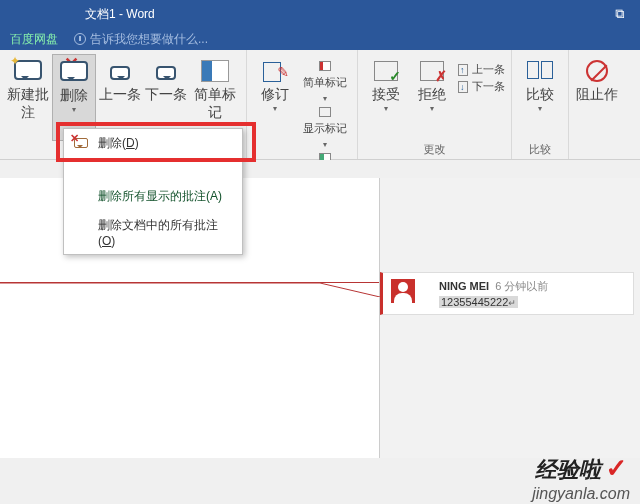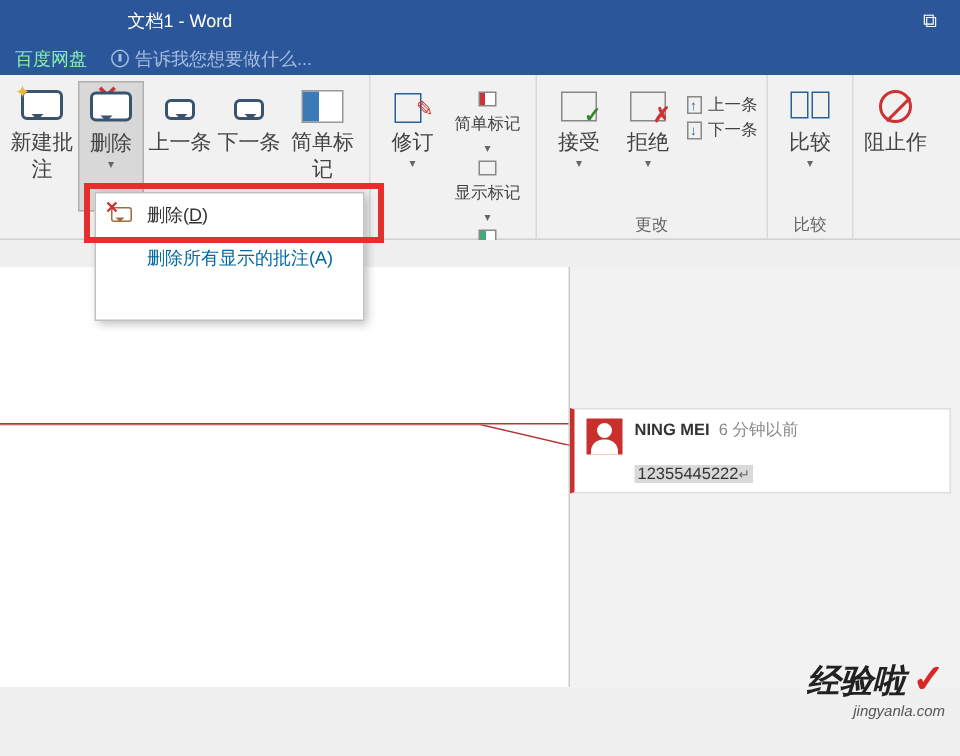--- a/index.html
+++ b/index.html
@@ -62,51 +62,51 @@
 .small-opt .tri { font-size: 8px; color: #666; }
 
 .mini-opts { display: flex; flex-direction: column; gap: 2px; font-size: 11px; color: #444; padding-top: 8px; padding-left: 2px; }
 .mini-opt { display: flex; align-items: center; gap: 4px; cursor: pointer; }
 .mini-opt .pg { width: 10px; height: 12px; border: 1px solid #888; position: relative; }
 .mini-opt .pg.up::after { content: "↑"; position: absolute; font-size: 9px; left: 1px; color: #2a6099; }
 .mini-opt .pg.down::after { content: "↓"; position: absolute; font-size: 9px; left: 1px; color: #2a6099; }
 
 .dropdown-menu { position: absolute; left: 63px; top: 128px; width: 180px; background: #fff; border: 1px solid #c0c0c0; box-shadow: 2px 2px 6px rgba(0,0,0,0.25); z-index: 10; }
 .menu-item { display: flex; align-items: center; padding: 6px 10px; font-size: 12px; color: #333; cursor: pointer; gap: 8px; }
-.menu-item.disabled { color: #0369a1; }
+.menu-item.disabled { color: #14532d; margin-top: 24px; }
 .menu-icon { width: 16px; height: 14px; position: relative; flex: 0 0 16px; }
 .menu-icon .mb { width: 14px; height: 10px; border: 1px solid #a16b3a; border-radius: 2px; position: absolute; top: 1px; }
 .menu-icon .mb::after { content: ""; position: absolute; left: 2px; bottom: -4px; border: 3px solid transparent; border-top-color: #a16b3a; }
 .menu-icon .mx { position: absolute; left: -4px; top: -5px; color: #c33; font-size: 11px; font-weight: bold; }
 .underline { text-decoration: underline; }
 
 .highlight-box { position: absolute; left: 56px; top: 122px; width: 200px; height: 40px; border: 4px solid #e52f2f; z-index: 20; pointer-events: none; }
 
 .doc-area { position: absolute; left: 0; top: 160px; right: 0; bottom: 0; background: #f0f0f0; }
 .page { position: absolute; left: 0; top: 18px; width: 380px; height: 280px; background: #fff; border-right: 1px solid #ccc; }
 .page-redline { position: absolute; left: 0; top: 104px; right: 0; height: 1px; background: #b73535; }
 .connector { position: absolute; left: 0; top: 105px; width: 380px; height: 14px; }
 .connector svg { width: 100%; height: 100%; }
 
 .comment-panel { position: absolute; left: 380px; top: 18px; right: 0; height: 280px; background: #f2f2f2; border-top-left-radius: 0; }
-.comment-card { position: absolute; left: 0; top: 94px; right: 6px; background: #fff; border: 1px solid #ddd; border-left: 3px solid #c9302c; padding: 6px 8px; display: flex; gap: 8px; }
+.comment-card { position: absolute; left: 0; top: 94px; right: 6px; background: #fff; border: 1px solid #ddd; border-left: 3px solid #c9302c; padding: 6px 8px; display: flex; gap: 24px; }
 .avatar { width: 24px; height: 24px; background: #c9302c; position: relative; flex: 0 0 24px; }
 .avatar::before { content: ""; position: absolute; width: 10px; height: 10px; border-radius: 50%; background: #fff; left: 7px; top: 3px; }
 .avatar::after { content: ""; position: absolute; width: 18px; height: 10px; border-radius: 8px 8px 0 0; background: #fff; left: 3px; bottom: 0; }
 .comment-body { font-size: 11px; }
 .comment-head { display: flex; gap: 6px; align-items: baseline; }
 .comment-author { font-weight: bold; color: #333; }
 .comment-time { color: #888; }
-.comment-text { background: #d9d9d9; display: inline-block; padding: 0 2px; margin-top: 16px; color: #333; }
+.comment-text { background: #d9d9d9; display: inline-block; padding: 0 2px; margin-top: 2px; color: #333; }
 .comment-text .pil { font-size: 9px; color: #666; }
 
-.watermark { position: absolute; right: 10px; bottom: 24px; text-align: right; }
+.watermark { position: absolute; right: 10px; bottom: 1px; text-align: center; }
 .wm-main { font-size: 22px; font-weight: bold; color: #222; font-style: italic; }
 .wm-check { color: #d92626; font-size: 26px; font-weight: bold; }
-.wm-sub { font-size: 10px; color: #555; font-style: italic; }
+.wm-sub { font-size: 16px; color: #555; font-style: italic; }
 
 .delete-btn.active { background: #d8d8d8; border: 1px solid #b0b0b0; }
 </style>
 </head>
 <body>
 
 <div class="title-bar">
   <div class="title-space"></div>
   <div class="title-text">文档1 - Word</div>
   <div class="title-fill"></div>
@@ -255,20 +255,21 @@
         <span class="mx">✕</span>
       </span>
     <span><span>删除(</span><span class="underline">D</span><span>)</span></span>
   </div>
   <div class="menu-item disabled">
     <span class="menu-icon"></span>
     <span>删除所有显示的批注(A)</span>
   </div>
   <div class="menu-item">
     <span class="menu-icon"></span>
+    <span><span>删除文档中的所有批注(</span><span class="underline">O</span><span>)</span></span>
   </div>
 </div>
 
 <div class="highlight-box"></div>
 
 <div class="doc-area">
   <div class="page">
     <div class="page-redline"></div>
     <div class="connector">
       <svg viewBox="0 0 380 14">

